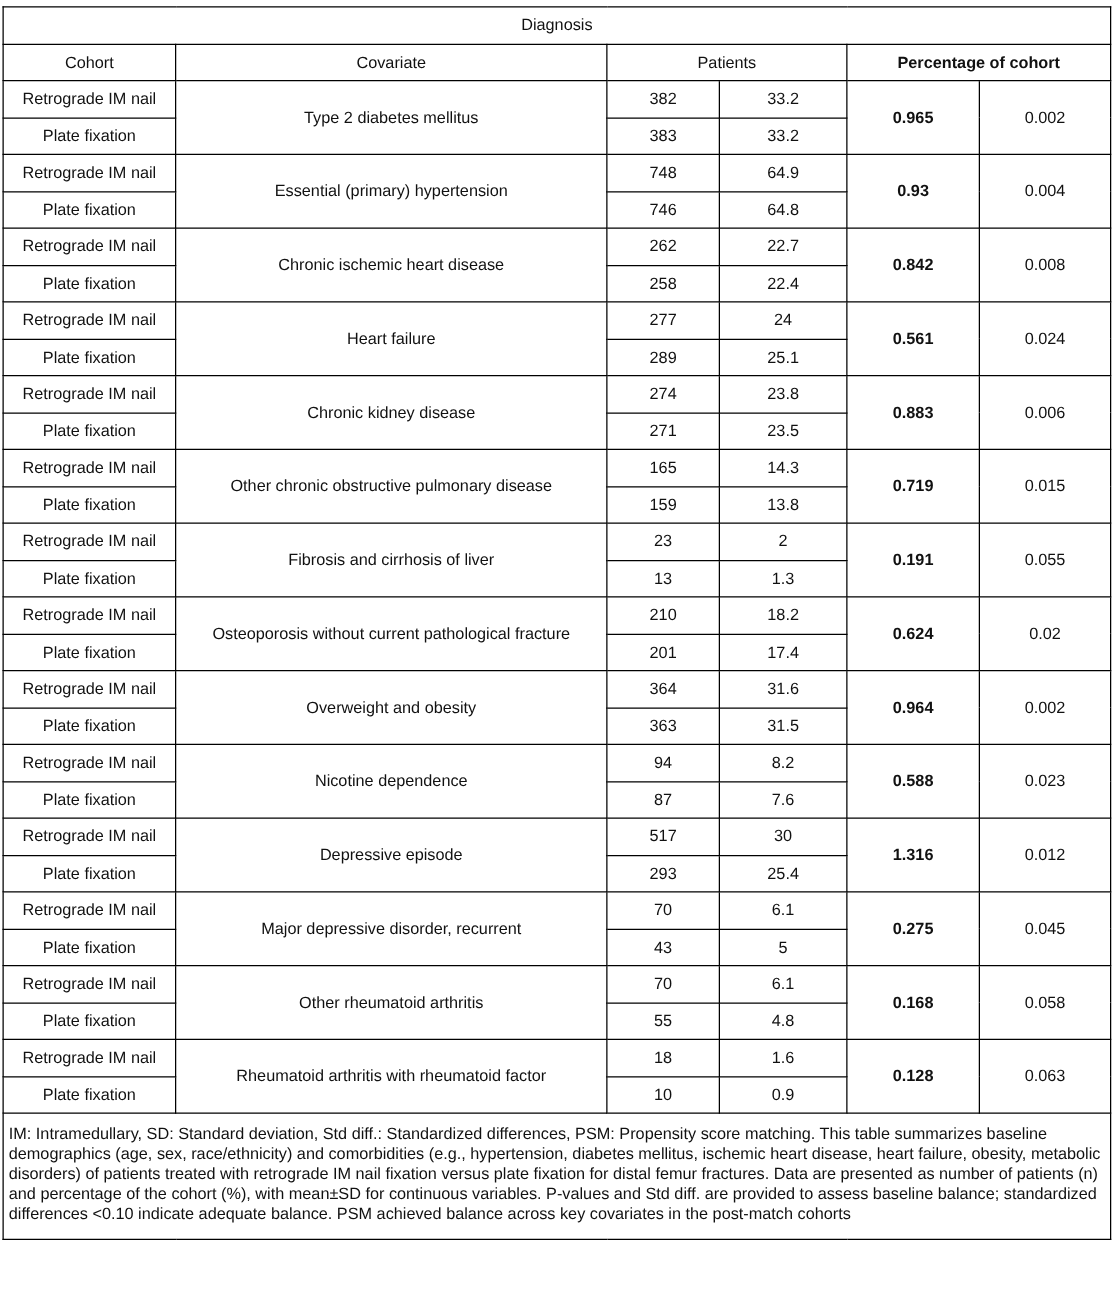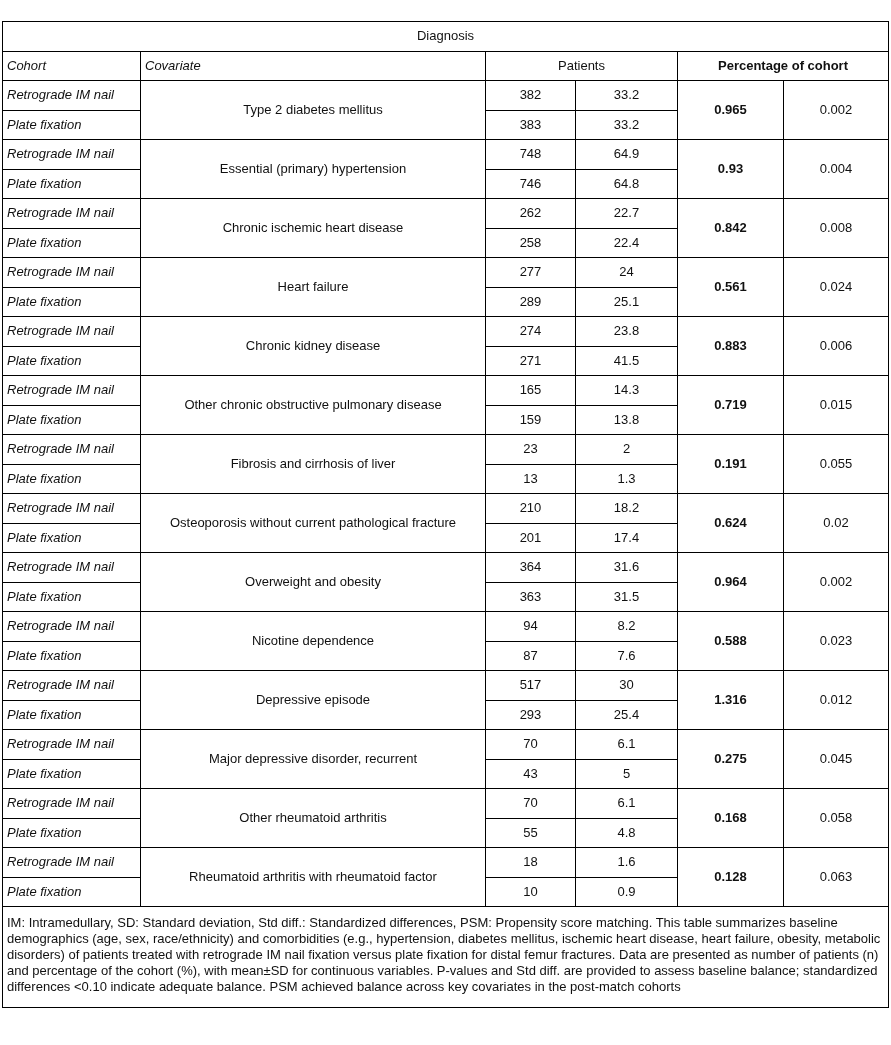--- a/index.html
+++ b/index.html
@@ -1,20 +1,20 @@
 <!DOCTYPE html>
 <html><head>
 <meta charset="utf-8">
 <style>
   html, body { margin:0; padding:0; background:#ffffff; }
   body { width:891px; height:1045px; overflow:hidden; font-family:"Liberation Sans", sans-serif; color:#111; font-size:13px; }
-  table.main { position:absolute; left:2px; top:21px; border-collapse:collapse; width:886px; table-layout:fixed; }
+  table.main { position:absolute; left:2px; top:5px; border-collapse:collapse; width:886px; table-layout:fixed; }
   table.main td { border:1px solid #000; padding:0 4px; height:28.5px; line-height:16px; white-space:nowrap; overflow:hidden; }
   .c { text-align:center; }
-  .l { text-align:left;font-style:italic; }
+  .l { text-align:center; }
   .title-row td { height:27px; }
   .hdr-row td { height:27px; }
   td.thickT { border-top:2px solid #000; }
   td.thickL { border-left:2px solid #000;font-weight:bold; }
   .note-cell { white-space:normal !important; line-height:20.3px; padding:8px 4px 12px 4px !important; height:auto !important; font-size:13px; }
 </style>
 </head>
 <body>
 
 <table class="main">
@@ -92,21 +92,21 @@
         <td class="l thickT">Retrograde IM nail</td>
         <td class="c thickT" rowspan="2">Chronic kidney disease</td>
         <td class="c thickT">274</td>
         <td class="c thickT">23.8</td>
         <td class="c thickL thickT" rowspan="2">0.883</td>
         <td class="c thickT" rowspan="2">0.006</td>
       </tr>
       <tr>
         <td class="l">Plate fixation</td>
         <td class="c">271</td>
-        <td class="c">41.5</td>
+        <td class="c">23.5</td>
       </tr>
       <tr>
         <td class="l thickT">Retrograde IM nail</td>
         <td class="c thickT" rowspan="2">Other chronic obstructive pulmonary disease</td>
         <td class="c thickT">165</td>
         <td class="c thickT">14.3</td>
         <td class="c thickL thickT" rowspan="2">0.719</td>
         <td class="c thickT" rowspan="2">0.015</td>
       </tr>
       <tr>

